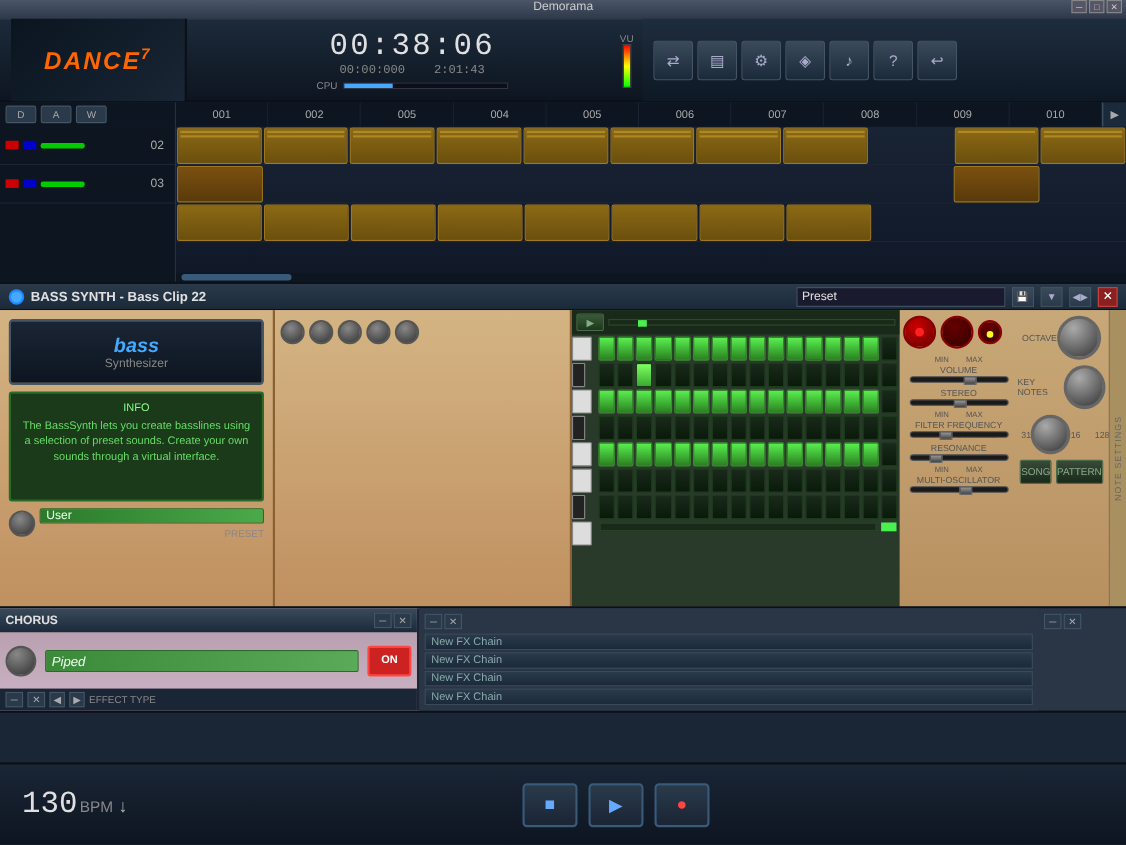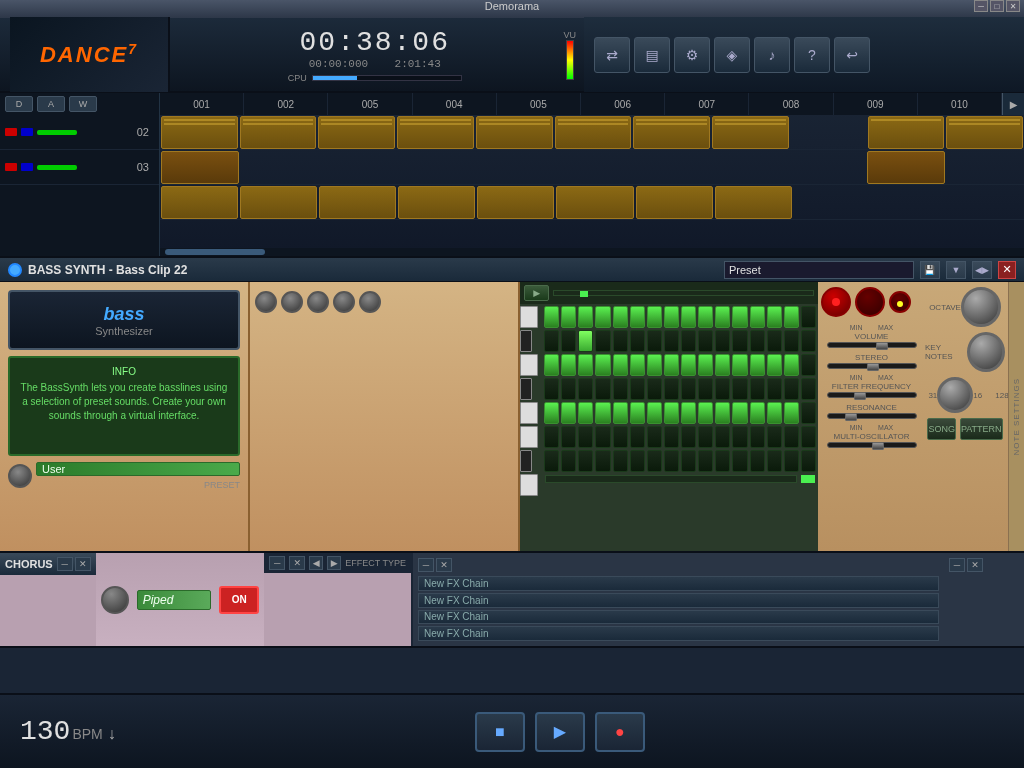--- a/index.html
+++ b/index.html
@@ -563,25 +563,25 @@
 
     
     #effects-area {
       width: 100%;
       height: 95px;
       background: #2a3545;
       display: flex;
       border-bottom: 2px solid #0a0f18;
     }
     #chorus-panel {
-      width: 413px;
+      width: 381px;
       background: #b8a0b0;
       border-right: 2px solid #1a2535;
       display: flex;
-      flex-direction: row;
+      flex-direction: column;
     }
     #chorus-header {
       height: 22px;
       background: linear-gradient(to bottom, #3a4a5a, #1a2a3a);
       display: flex;
       align-items: center;
       padding: 0 5px;
       gap: 4px;
     }
     #chorus-title {

